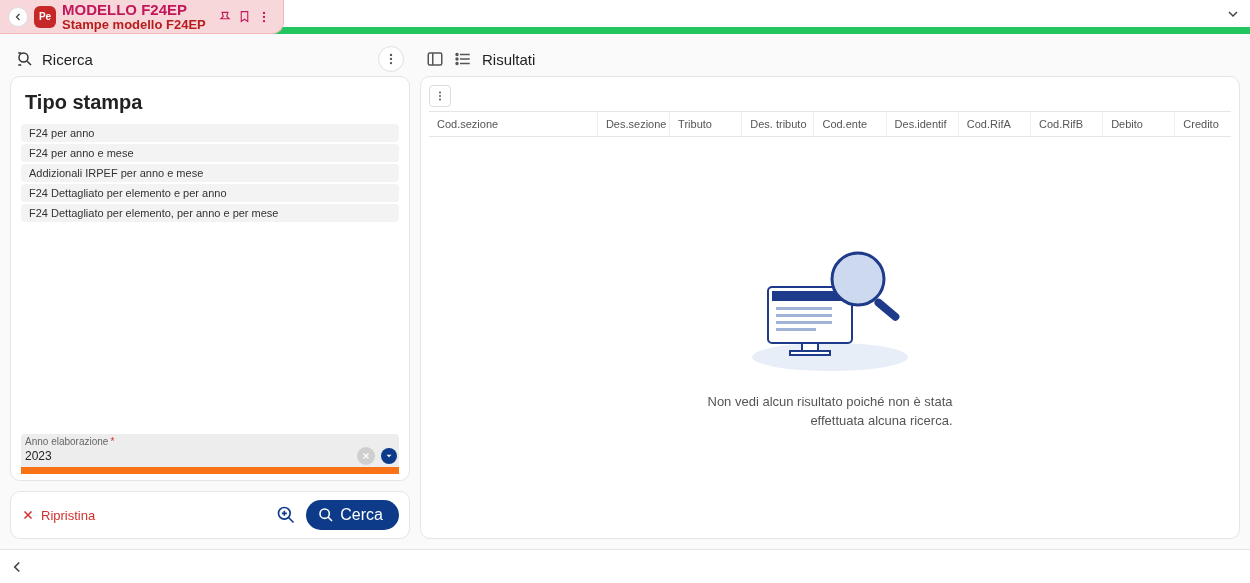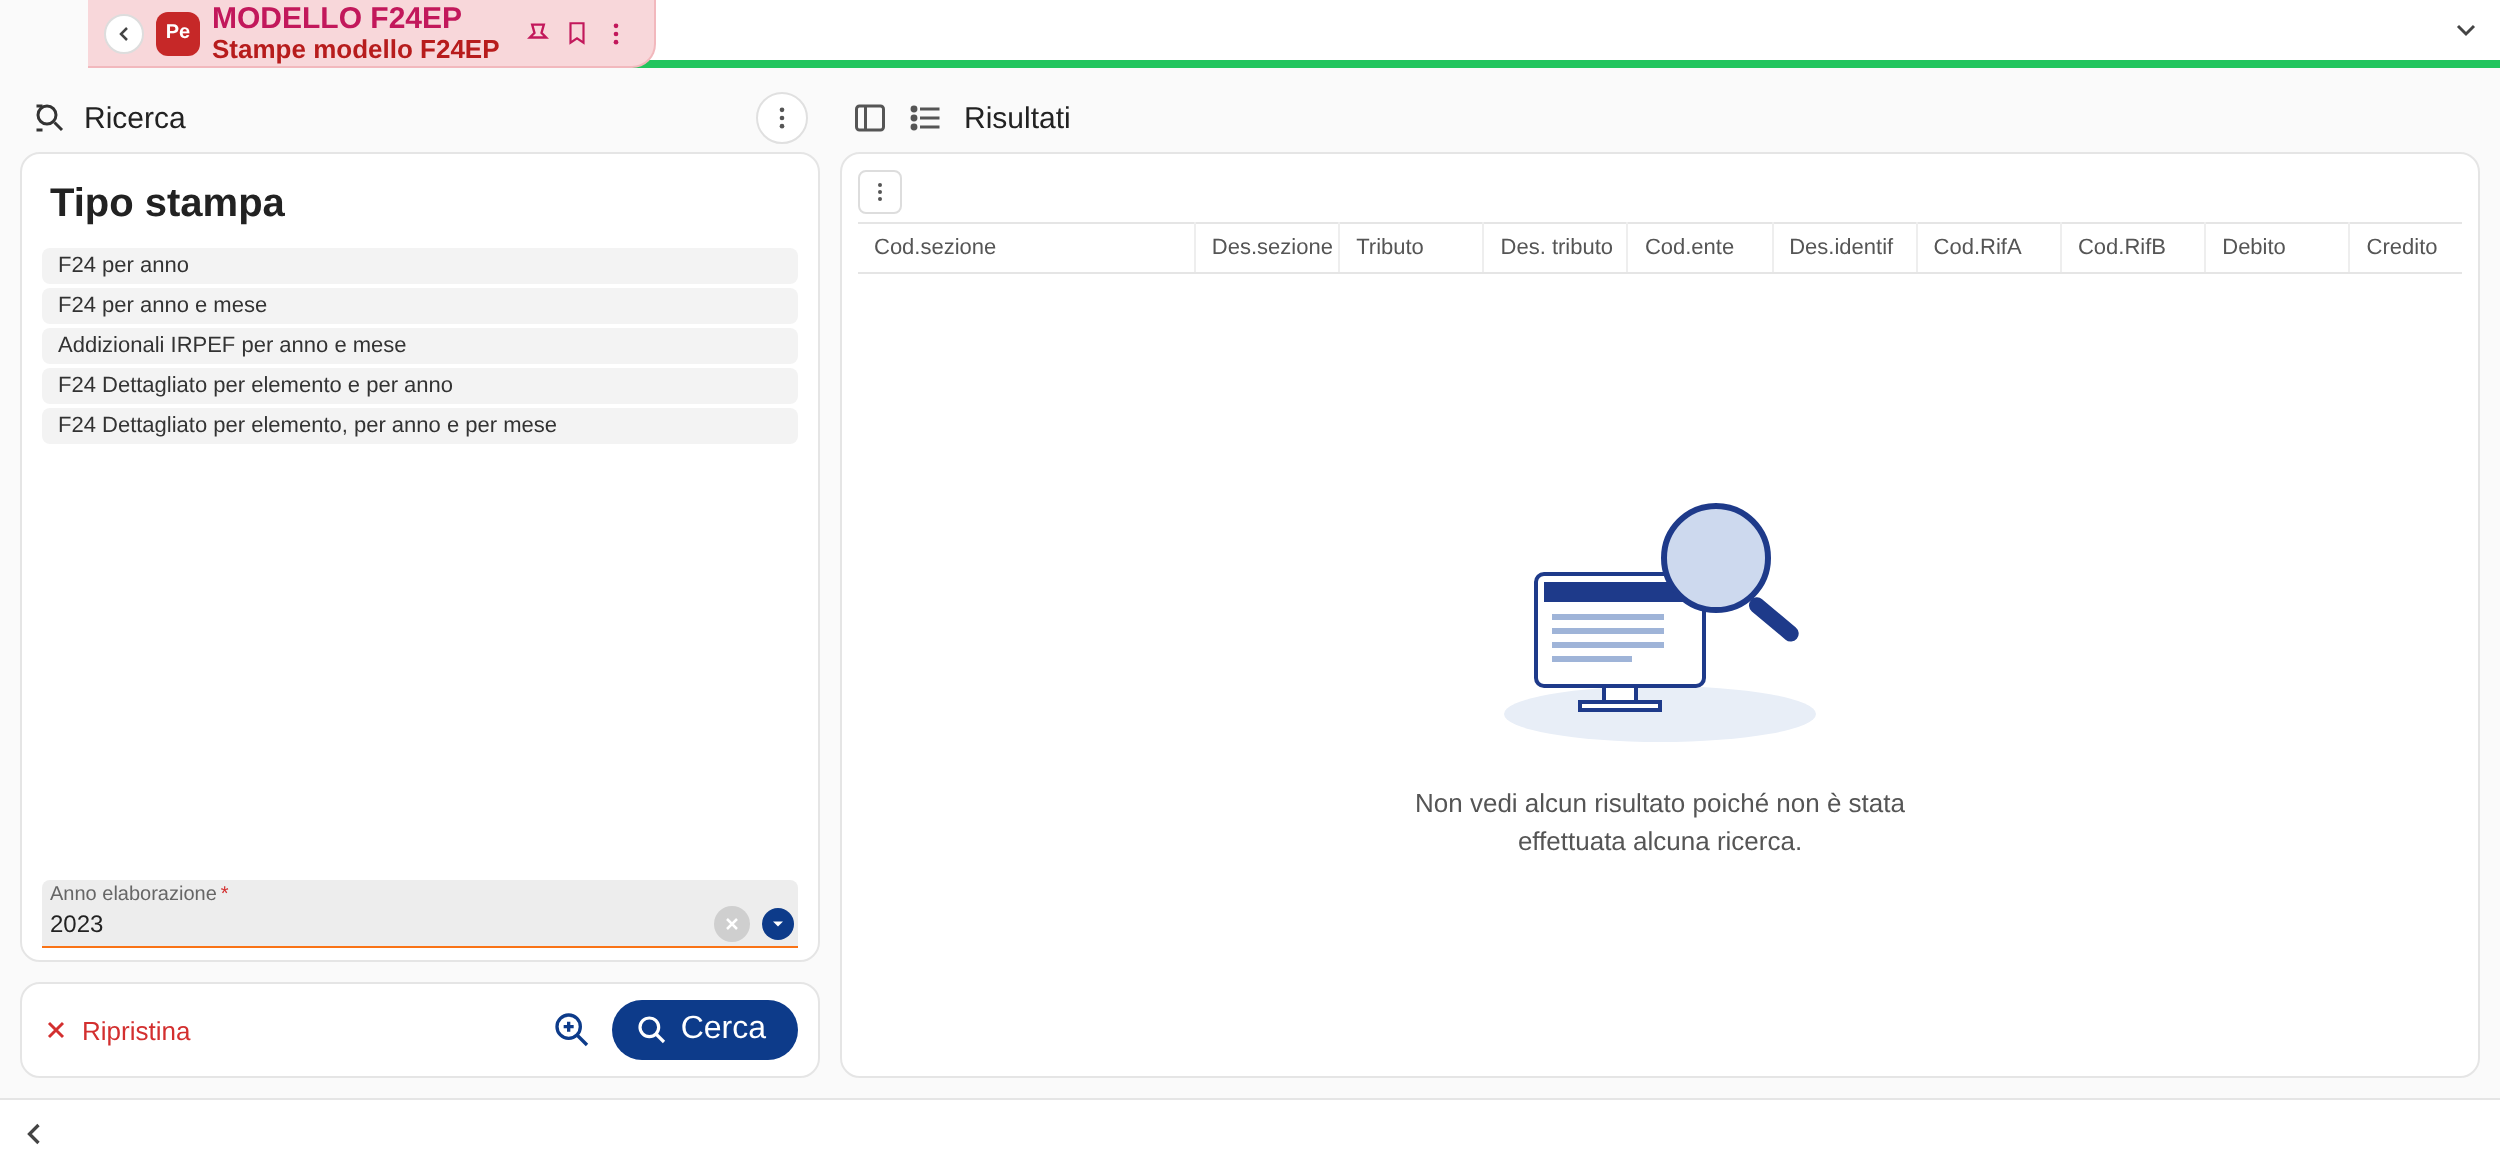--- a/index.html
+++ b/index.html
@@ -1,20 +1,20 @@
 <!DOCTYPE html>
 <html><head>
 <meta charset="utf-8">
 <style>
   * { box-sizing: border-box; margin: 0; padding: 0; }
   html, body { width: 1250px; height: 583px; font-family: Arial, Helvetica, sans-serif; background: #fafafa; color: #333; }
   svg { display: block; }
 
   
-  .tabstrip { height: 34px; display: flex; align-items: stretch; background: #fff; border-bottom: 4px solid #22c55e; position: relative; margin-left: 44px; }
+  .tabstrip { height: 34px; display: flex; align-items: stretch; background: #fff; border-bottom: 7px solid #22c55e; position: relative; }
   .tab { display: flex; align-items: center; gap: 6px; padding: 0 12px 0 8px; background: #f8d7da; border-radius: 0 0 12px 0; height: 34px; min-width: 250px; border: 1px solid #f2b8bd; border-top: none; border-left: none; }
   .tab .back { width: 20px; height: 20px; border-radius: 50%; background: #fff; border: 1px solid #ddd; display:flex; align-items:center; justify-content:center; cursor:pointer; }
   .tab .logo { width: 22px; height: 22px; border-radius: 6px; background: #c62828; color:#fff; font-size:10px; font-weight:bold; display:flex; align-items:center; justify-content:center; }
   .tab .titles { display:flex; flex-direction:column; line-height:1.05; }
   .tab .sub { font-size: 15px; color:#c2185b; font-weight:600; }
   .tab .main { font-size: 13px; color:#b71c1c; font-weight:700; }
   .tab .icn { color:#c2185b; cursor:pointer; }
   .tabstrip .collapse { margin-left:auto; width:34px; display:flex; align-items:center; justify-content:center; cursor:pointer; color:#555; }
 
   
@@ -24,21 +24,21 @@
   .left { width: 400px; display:flex; flex-direction:column; }
   .left-head { display:flex; align-items:center; height:34px; gap:8px; padding:0 6px; }
   .left-head .title { font-size:15px; font-weight:500; color:#222; }
   .left-head .menu { margin-left:auto; width:26px; height:26px; border-radius:50%; border:1px solid #e0e0e0; display:flex; align-items:center; justify-content:center; cursor:pointer; background:#fff; }
 
   .card { background:#fff; border:1px solid #e5e5e5; border-radius:10px; padding:10px 10px 6px 10px; flex:1; display:flex; flex-direction:column; min-height:0; }
   .card h3 { font-size:20px; font-weight:700; color:#222; padding:4px 4px 10px 4px; }
   .opts { display:flex; flex-direction:column; gap:2px; }
   .opt { background:#f3f3f3; border-radius:4px; padding:3px 8px; font-size:11px; color:#333; cursor:pointer; }
 
-  .field { margin-top:auto; border-bottom:1px solid #f97316; padding:2px 2px 2px 4px; position:relative; background:#ededed; border-radius:4px 4px 0 0; }
+  .field { margin-top:auto; border-bottom:7px solid #f97316; padding:2px 2px 2px 4px; position:relative; background:#ededed; border-radius:4px 4px 0 0; }
   .field .lbl { font-size:10px; color:#666; display:flex; gap:2px; align-items:center; }
   .field .lbl .req { color:#d32f2f; }
   .field .row { display:flex; align-items:center; }
   .field .row .val { font-size:12px; color:#222; flex:1; }
   .field .row .clr { width:18px;height:18px;border-radius:50%;background:#cfcfcf;color:#fff;display:flex;align-items:center;justify-content:center;font-size:10px;cursor:pointer; margin-right:6px; }
   .field .row .dd  { width:16px;height:16px;border-radius:50%;background:#0d3b8a;color:#fff;display:flex;align-items:center;justify-content:center;cursor:pointer; }
 
   .actions-card { background:#fff; border:1px solid #e5e5e5; border-radius:10px; margin-top:10px; padding:8px 10px; display:flex; align-items:center; gap:10px; }
   .reset { display:flex; align-items:center; gap:6px; color:#d32f2f; font-size:13px; cursor:pointer; }
   .actions-card .spacer { flex:1; }
@@ -52,21 +52,21 @@
   .right-head .title { font-size:15px; font-weight:500; color:#222; }
 
   .grid-card { background:#fff; border:1px solid #e5e5e5; border-radius:10px; flex:1; padding:8px; display:flex; flex-direction:column; min-height:0; }
   .grid-menu { width:22px;height:22px;border:1px solid #ddd;border-radius:4px;display:flex;align-items:center;justify-content:center;cursor:pointer;color:#555; margin-bottom:4px; }
 
   table.hdr { width:100%; border-collapse:collapse; table-layout:fixed; }
   table.hdr th { text-align:left; font-weight:400; font-size:11px; color:#555; padding:6px 8px; border-top:1px solid #e5e5e5; border-bottom:1px solid #e5e5e5; border-right:1px solid #eee; white-space:nowrap; overflow:hidden; }
   table.hdr th:last-child { border-right:none; }
 
   .empty { flex:1; display:flex; flex-direction:column; align-items:center; justify-content:center; gap:16px; color:#555; font-size:13px; text-align:center; }
-  .empty .msg { max-width:260px; line-height:1.45; }
+  .empty .msg { max-width:260px; line-height:1.45;text-align:right; }
 
   
   .footer { height:34px; border-top:1px solid #e5e5e5; background:#fff; display:flex; align-items:center; padding:0 8px; }
   .footer .back { cursor:pointer; color:#444; }
 </style>
 </head>
 <body>
 
 <div class="tabstrip">
   <div class="tab">

